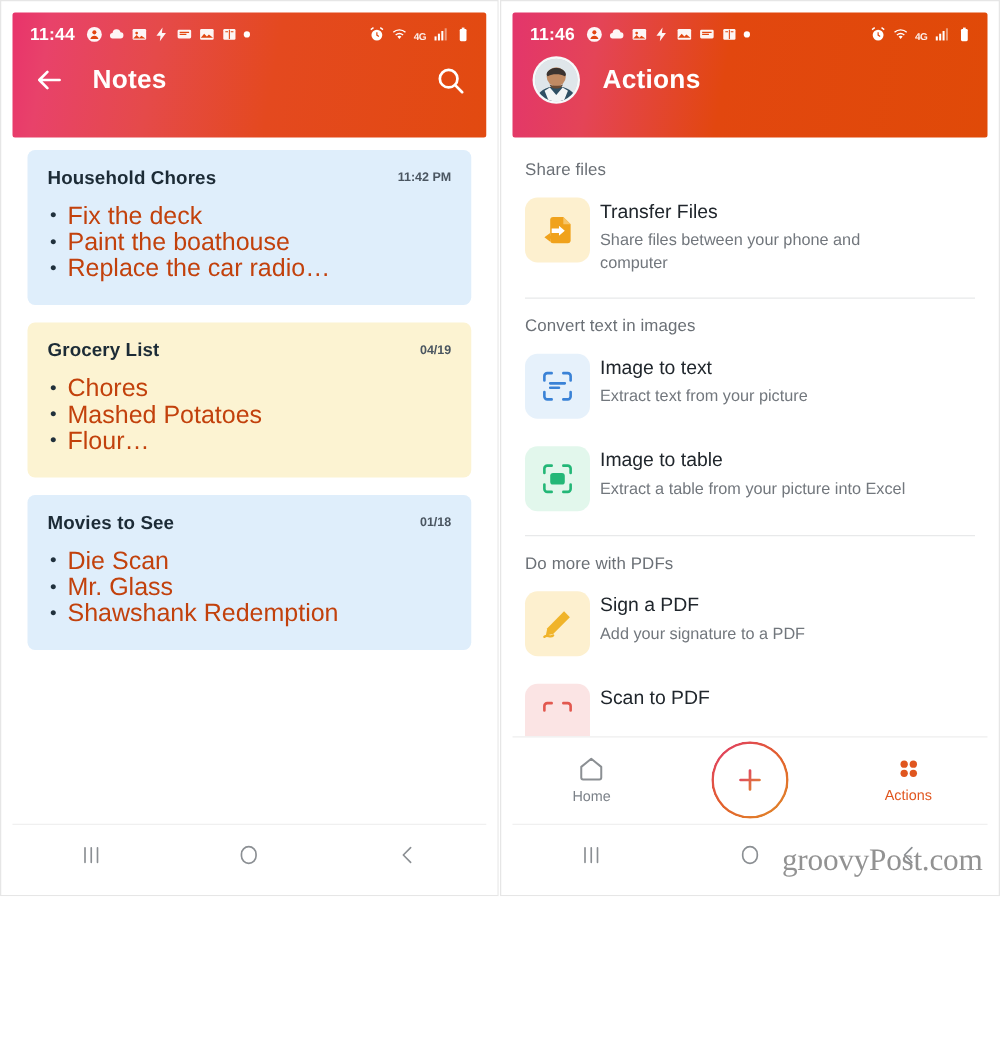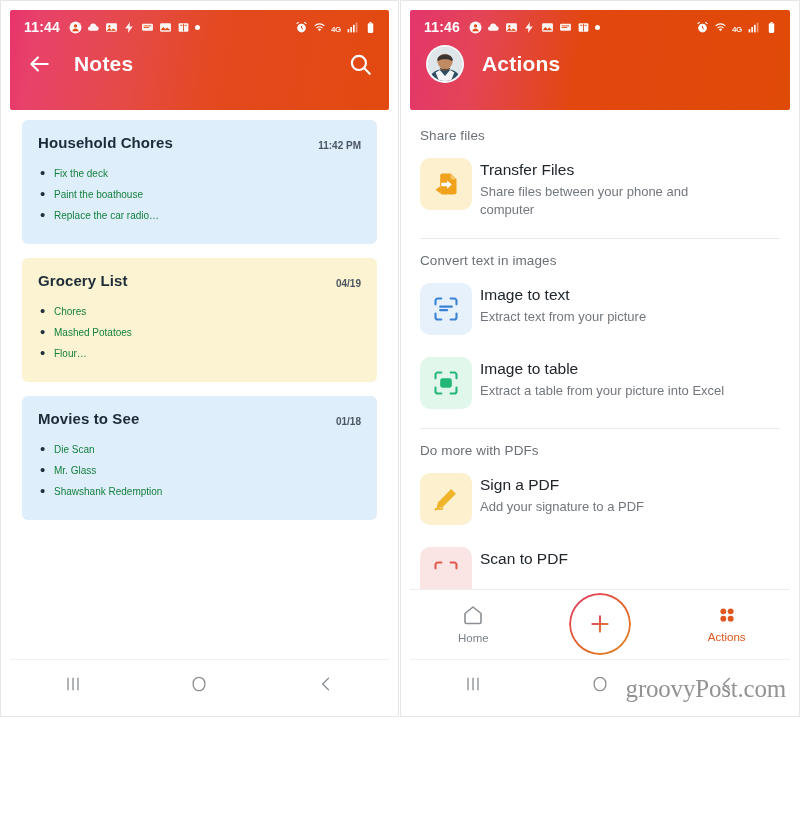--- a/index.html
+++ b/index.html
@@ -57,28 +57,28 @@
   
   .notes { padding: 10px 22px 0 22px; }
   .note-card {
     border-radius: 6px;
     padding: 14px 16px 18px 16px;
     margin-bottom: 14px;
     position: relative;
   }
   .note-card.blue   { background: #dfeefb; }
   .note-card.yellow { background: #fcf3d2; }
-  .note-head { display:flex; align-items:flex-end; }
+  .note-head { display:flex; align-items:flex-start; }
   .note-title { font-size: 15px; color: #1c2b36; font-weight: 700; letter-spacing:.1px; }
   .note-card.blue .note-title { font-weight: 600; }
   .note-date { margin-left:auto; font-size: 10px; color:#4a5560; padding-top:3px; font-weight:600; }
   .note-items { margin-top: 12px; }
   .note-items li {
     list-style: none; position: relative;
-    font-size: 10px; color:#15803d; line-height: 21px; padding-left: 16px;
+    font-size: 20px; color:#c2410c; line-height: 21px; padding-left: 16px;
   }
   .note-items li::before {
     content:"•"; position:absolute; left:2px; top:-1px; font-size:15px; color:#20303c;
   }
 
   
   .actions-body { padding: 4px 0 0 0; height: 610px; overflow:hidden; position:relative; }
   .section-label {
     font-size: 13.5px; color:#6b7076; padding: 14px 20px 4px 20px; letter-spacing:.1px;
   }

